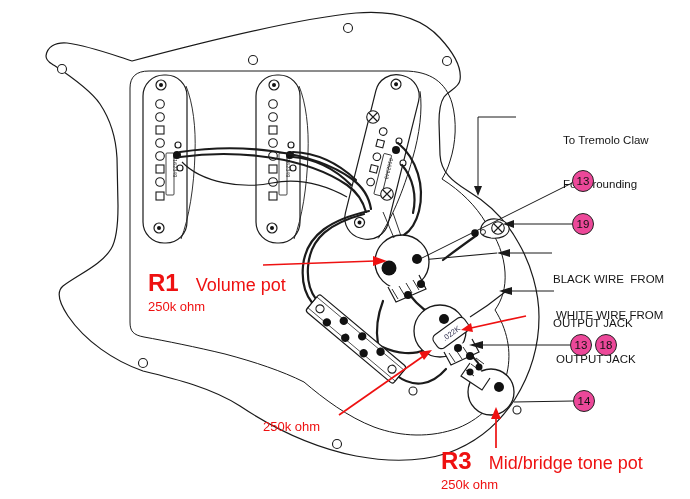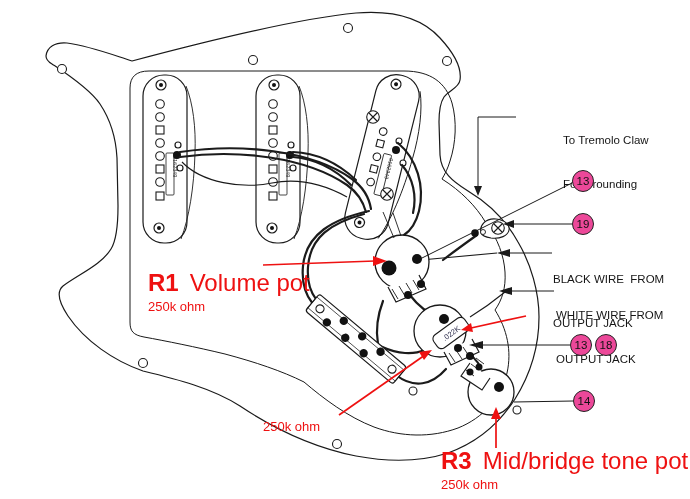--- a/index.html
+++ b/index.html
@@ -7,21 +7,21 @@
          font-family:"Liberation Sans",sans-serif;overflow:hidden;}
   .stage svg{position:absolute;left:0;top:0;}
   .lbl{position:absolute;color:#151515;font-size:11.5px;line-height:14.5px;white-space:pre;}
   .callout{position:absolute;width:22px;height:22px;box-sizing:border-box;
            border:1.3px solid #222;border-radius:50%;background:#ec4899;
            display:flex;align-items:center;justify-content:center;
            font-size:11.5px;color:#111;}
   .red{color:#ee1111;}
   .rlabel{position:absolute;white-space:nowrap;}
   .rlabel .ref{font-weight:bold;font-size:24px;}
-  .rlabel .part-name{font-size:24px;margin-left:11px;}
+  .rlabel .part-name{font-size:18px;margin-left:17px;}
   .rlabel .val{font-size:13px;margin-top:2px;}
   .clabel{position:absolute;white-space:nowrap;}
   .clabel .cref{font-weight:bold;font-size:20px;}
   .clabel .csub{font-weight:bold;font-size:12px;position:relative;top:2px;}
   .clabel .cname{font-weight:bold;font-size:14.5px;margin-left:4px;}
 </style>
 </head>
 <body>
 
 <div class="stage">

